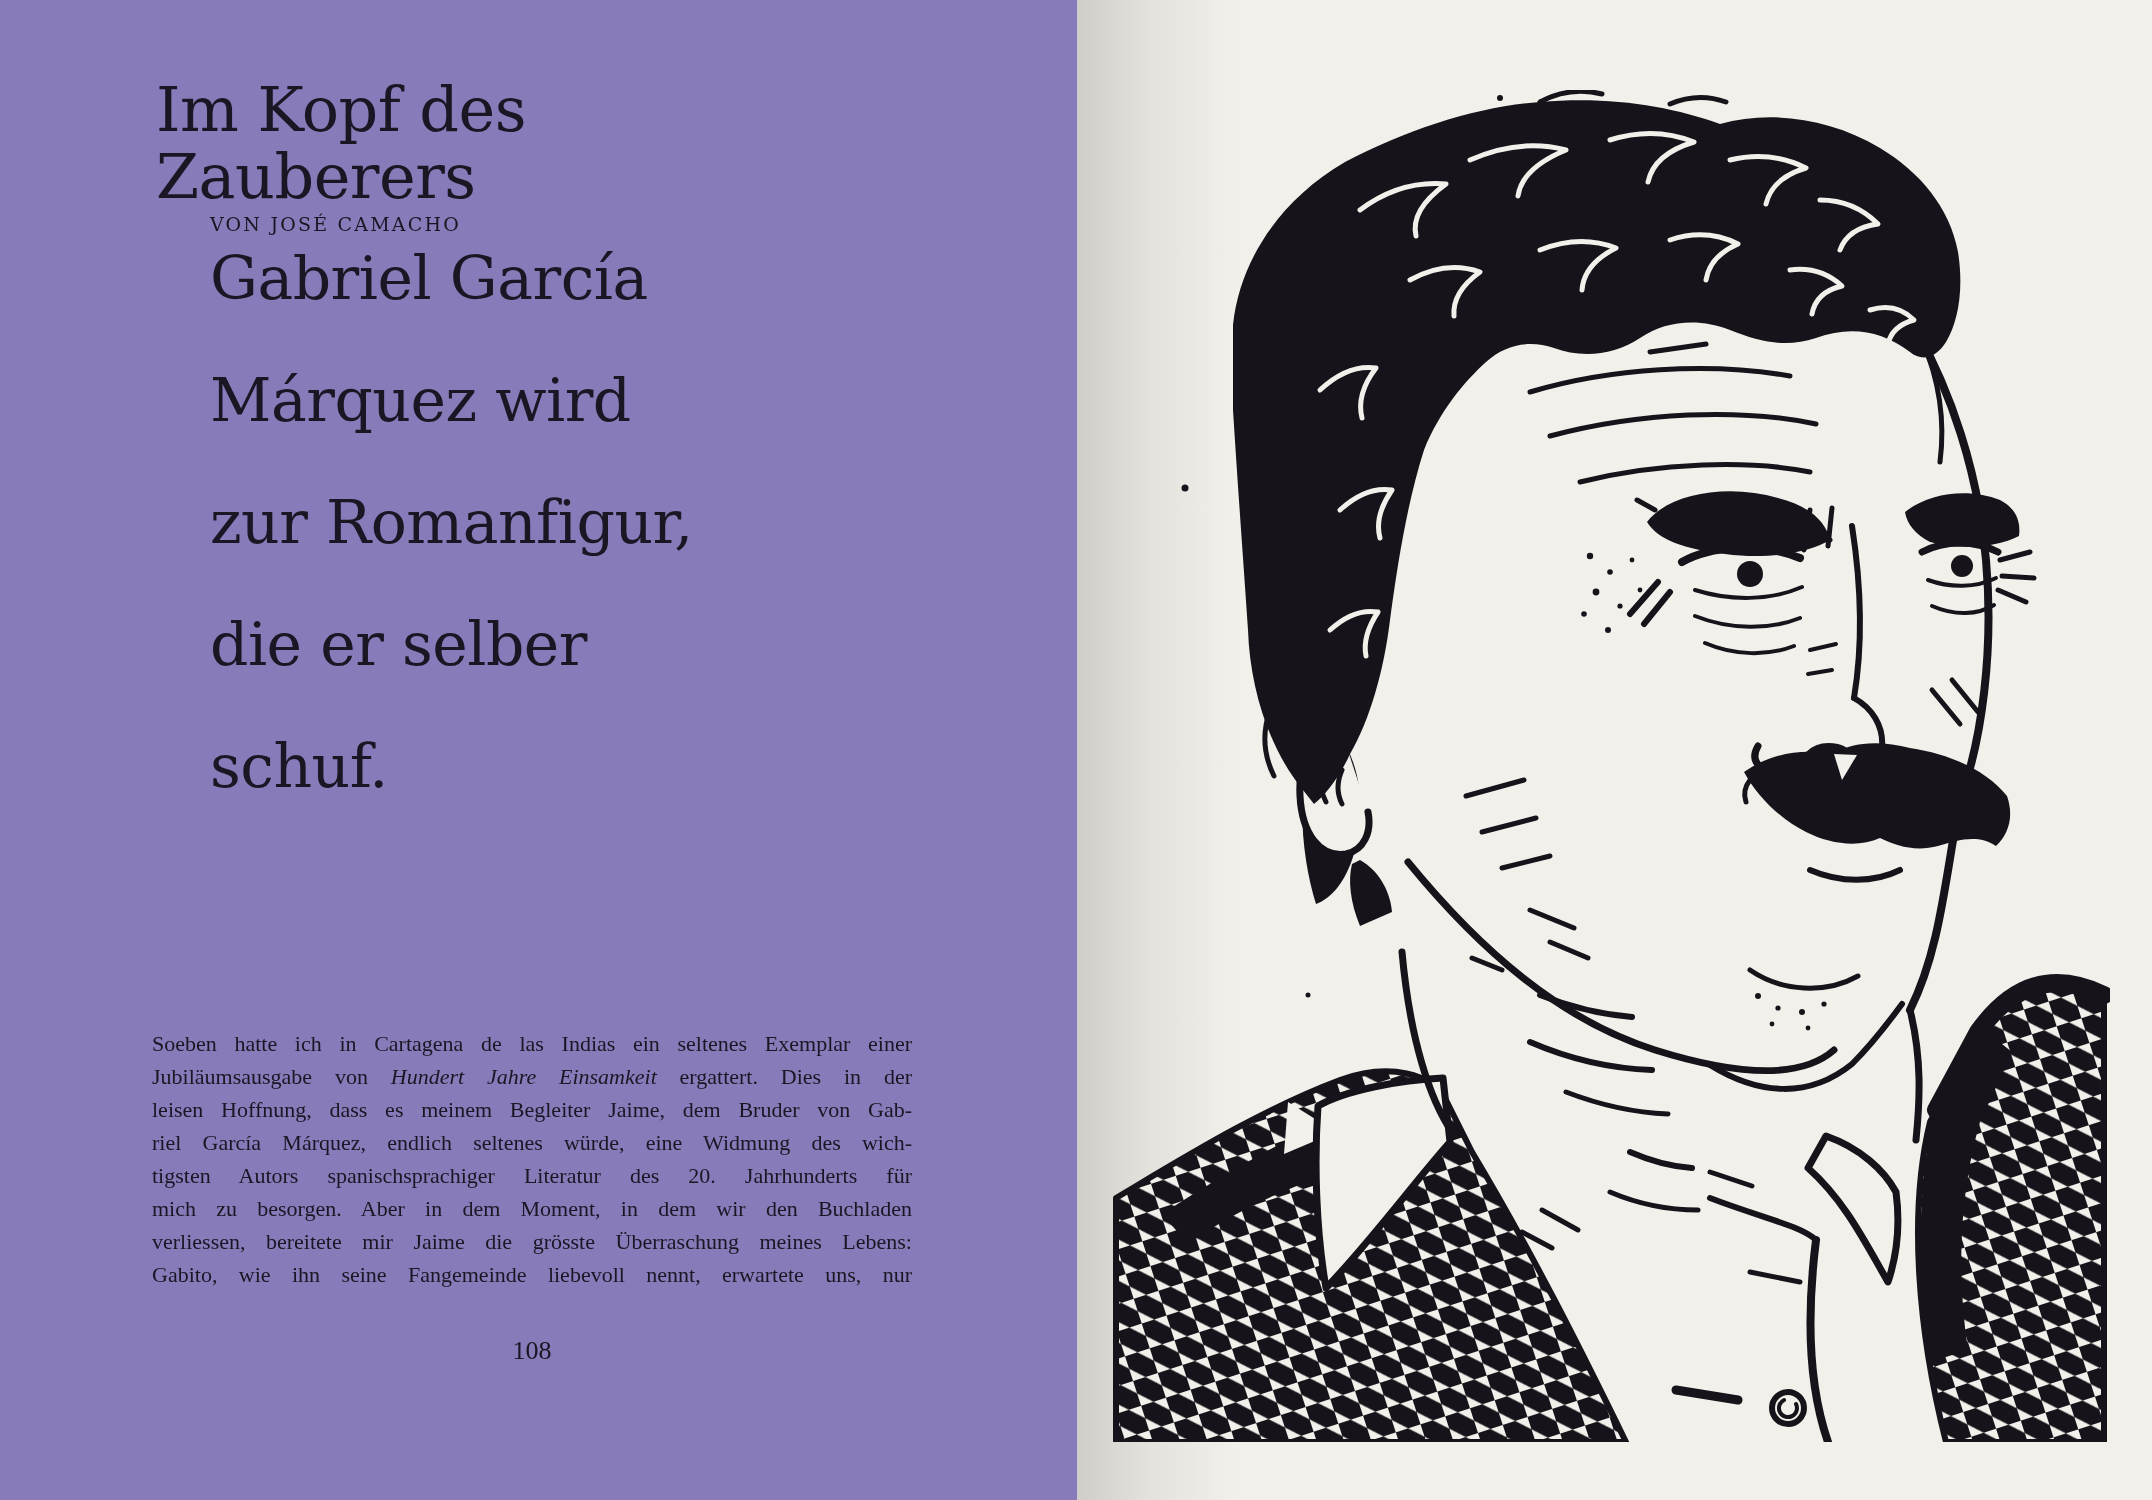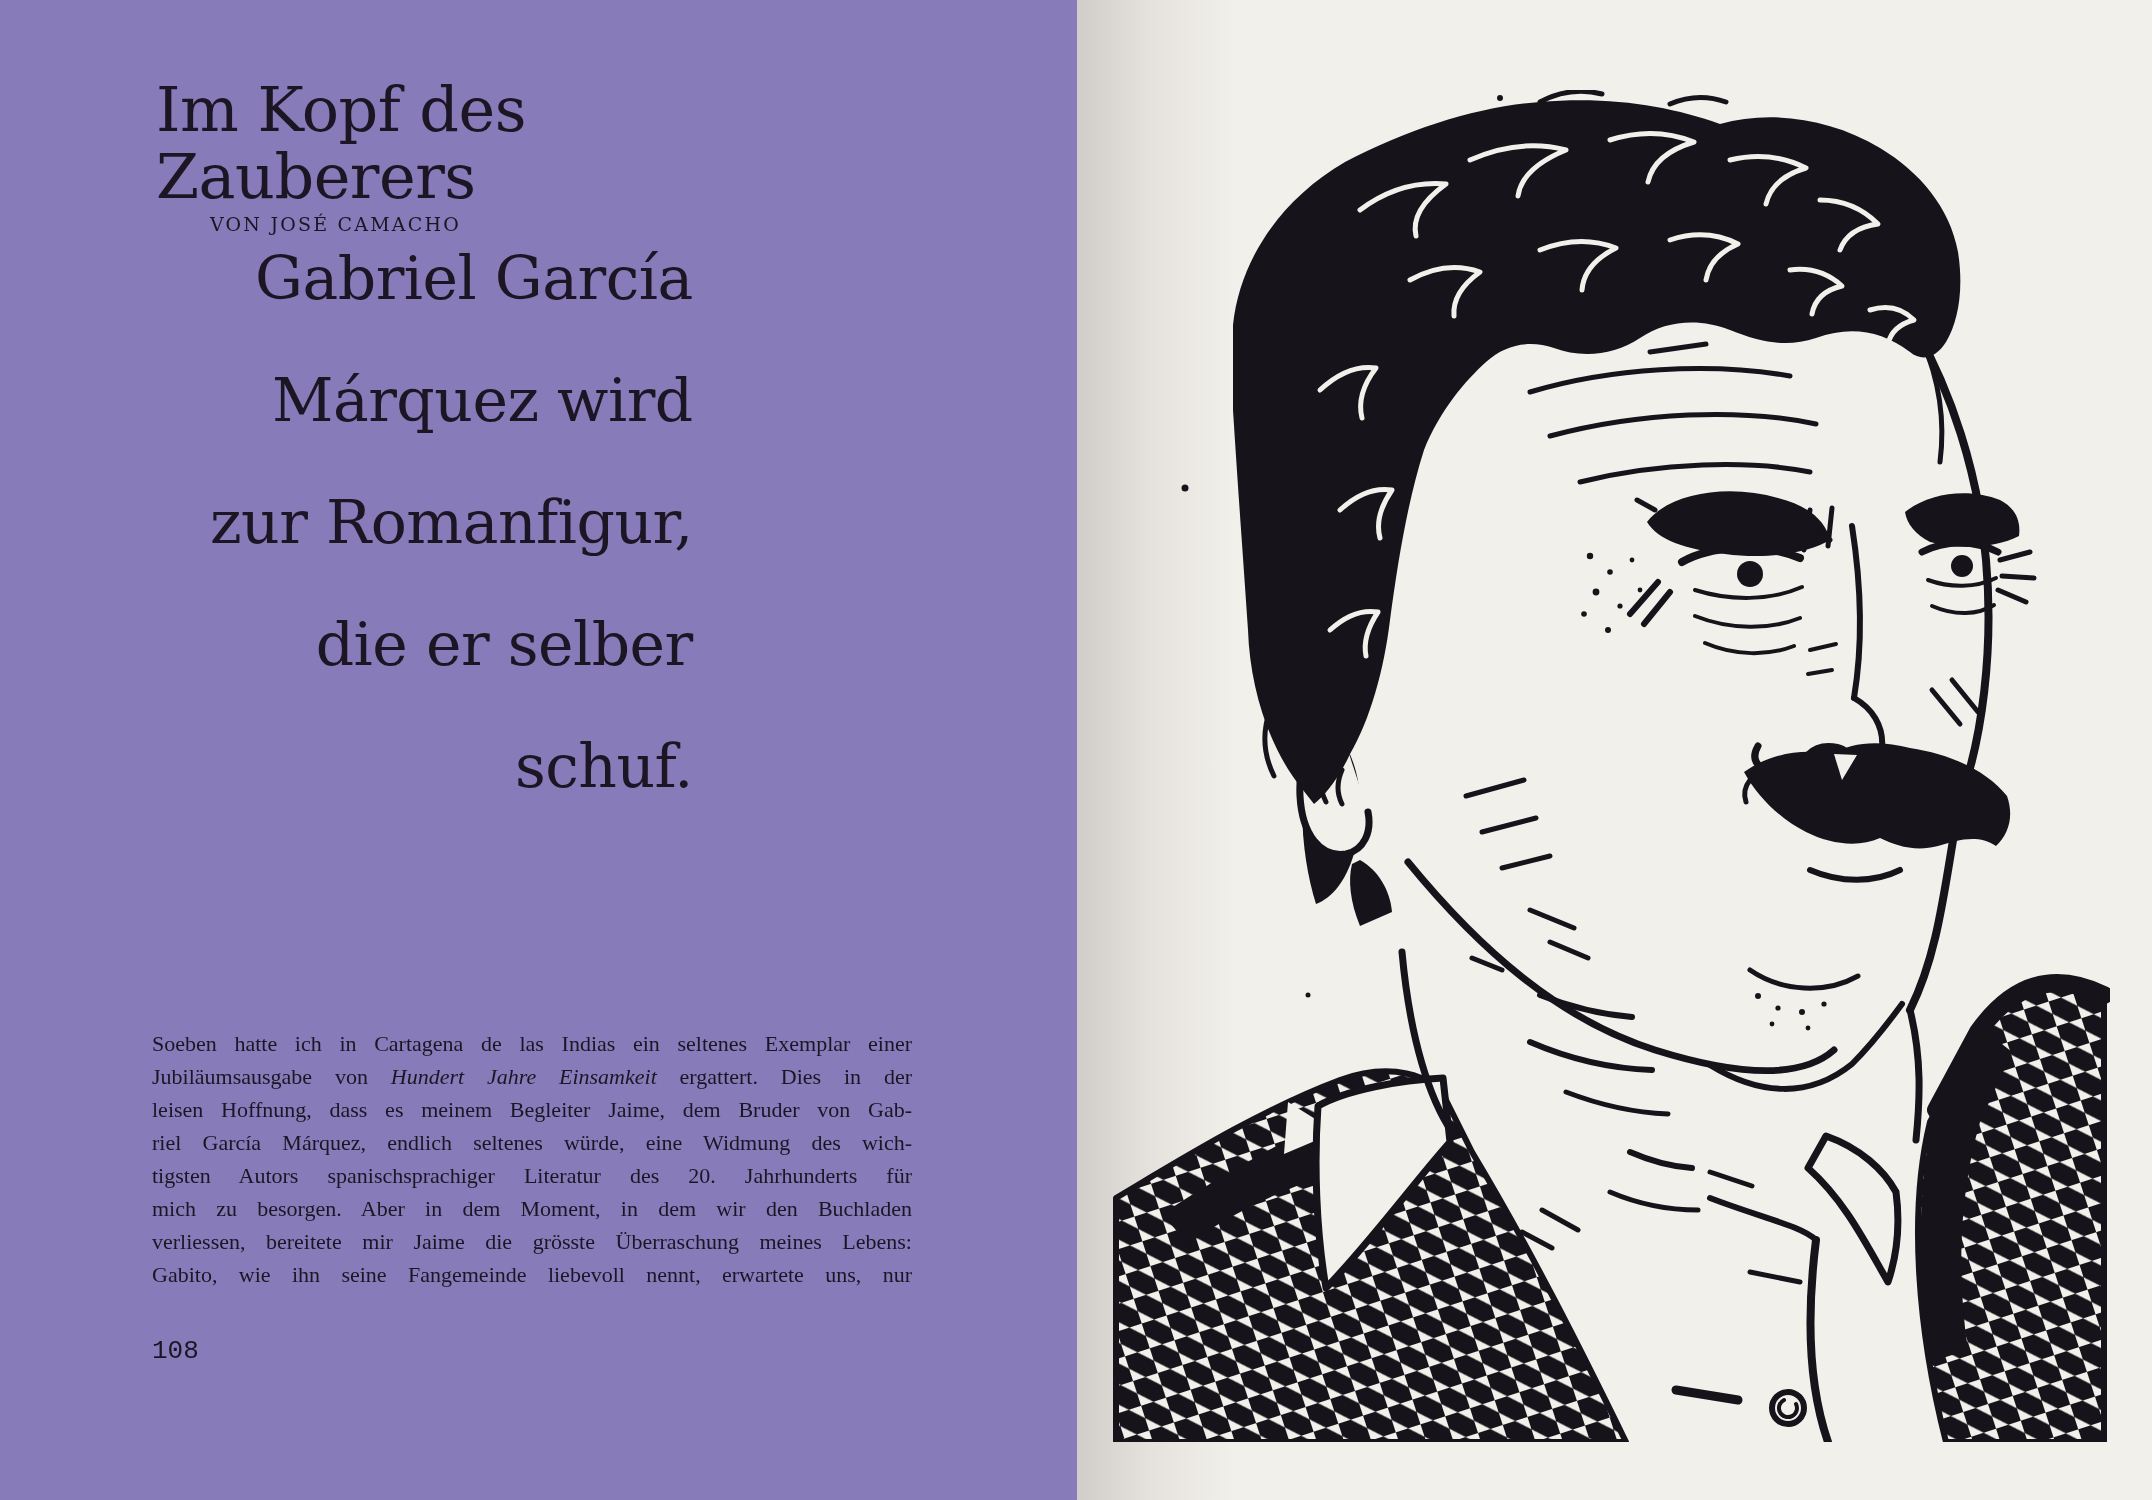--- a/index.html
+++ b/index.html
@@ -7,25 +7,25 @@
   }
   *{margin:0;padding:0;box-sizing:border-box;}
   html,body{width:2152px;height:1500px;overflow:hidden;background:#fff;}
   .spread{position:relative;width:2152px;height:1272px;font-family:"DejaVu Serif",serif;}
   
   .page-left{position:absolute;left:0;top:0;width:1077px;height:1500px;background:var(--purple);}
   .title{position:absolute;left:156px;top:76px;font-size:62px;line-height:67px;color:var(--text);font-weight:400;letter-spacing:-0.5px;}
   .title span{display:block;}
   .byline{position:absolute;left:210px;top:215px;font-size:19px;line-height:19px;letter-spacing:2.2px;color:var(--text);}
   .deck{position:absolute;left:210px;top:217px;font-size:60px;line-height:122px;color:var(--text);font-weight:400;letter-spacing:-0.5px;}
-  .deck span{display:block;text-align:right;}
+  .deck span{display:block;}
   .body-copy{position:absolute;left:152px;top:1027px;width:760px;font-family:"Liberation Serif","DejaVu Serif",serif;font-size:22px;line-height:33px;color:var(--text);}
   .body-line{white-space:nowrap;text-align:justify;text-align-last:justify;}
   .body-line em{font-style:italic;}
-  .page-number{position:absolute;left:152px;top:1336px;width:760px;font-family:Liberation Mono, monospace;font-size:26px;color:var(--text);}
+  .page-number{position:absolute;left:152px;top:1336px;width:760px;text-align:center;font-family:Liberation Serif, serif;font-size:26px;color:var(--text);}
   
   .page-right{position:absolute;left:1077px;top:0;width:1075px;height:1500px;background:var(--cream);}
   .gutter-shadow{position:absolute;left:0;top:0;width:160px;height:1500px;
     background:linear-gradient(90deg,rgba(74,62,70,0.20) 0%,rgba(74,62,70,0.08) 45%,rgba(74,62,70,0) 100%);}
   .portrait{position:absolute;left:33px;top:90px;width:1000px;height:1352px;}
   .portrait path,.portrait circle,.portrait ellipse{vector-effect:none;}
 </style>
 </head>
 <body>
 

